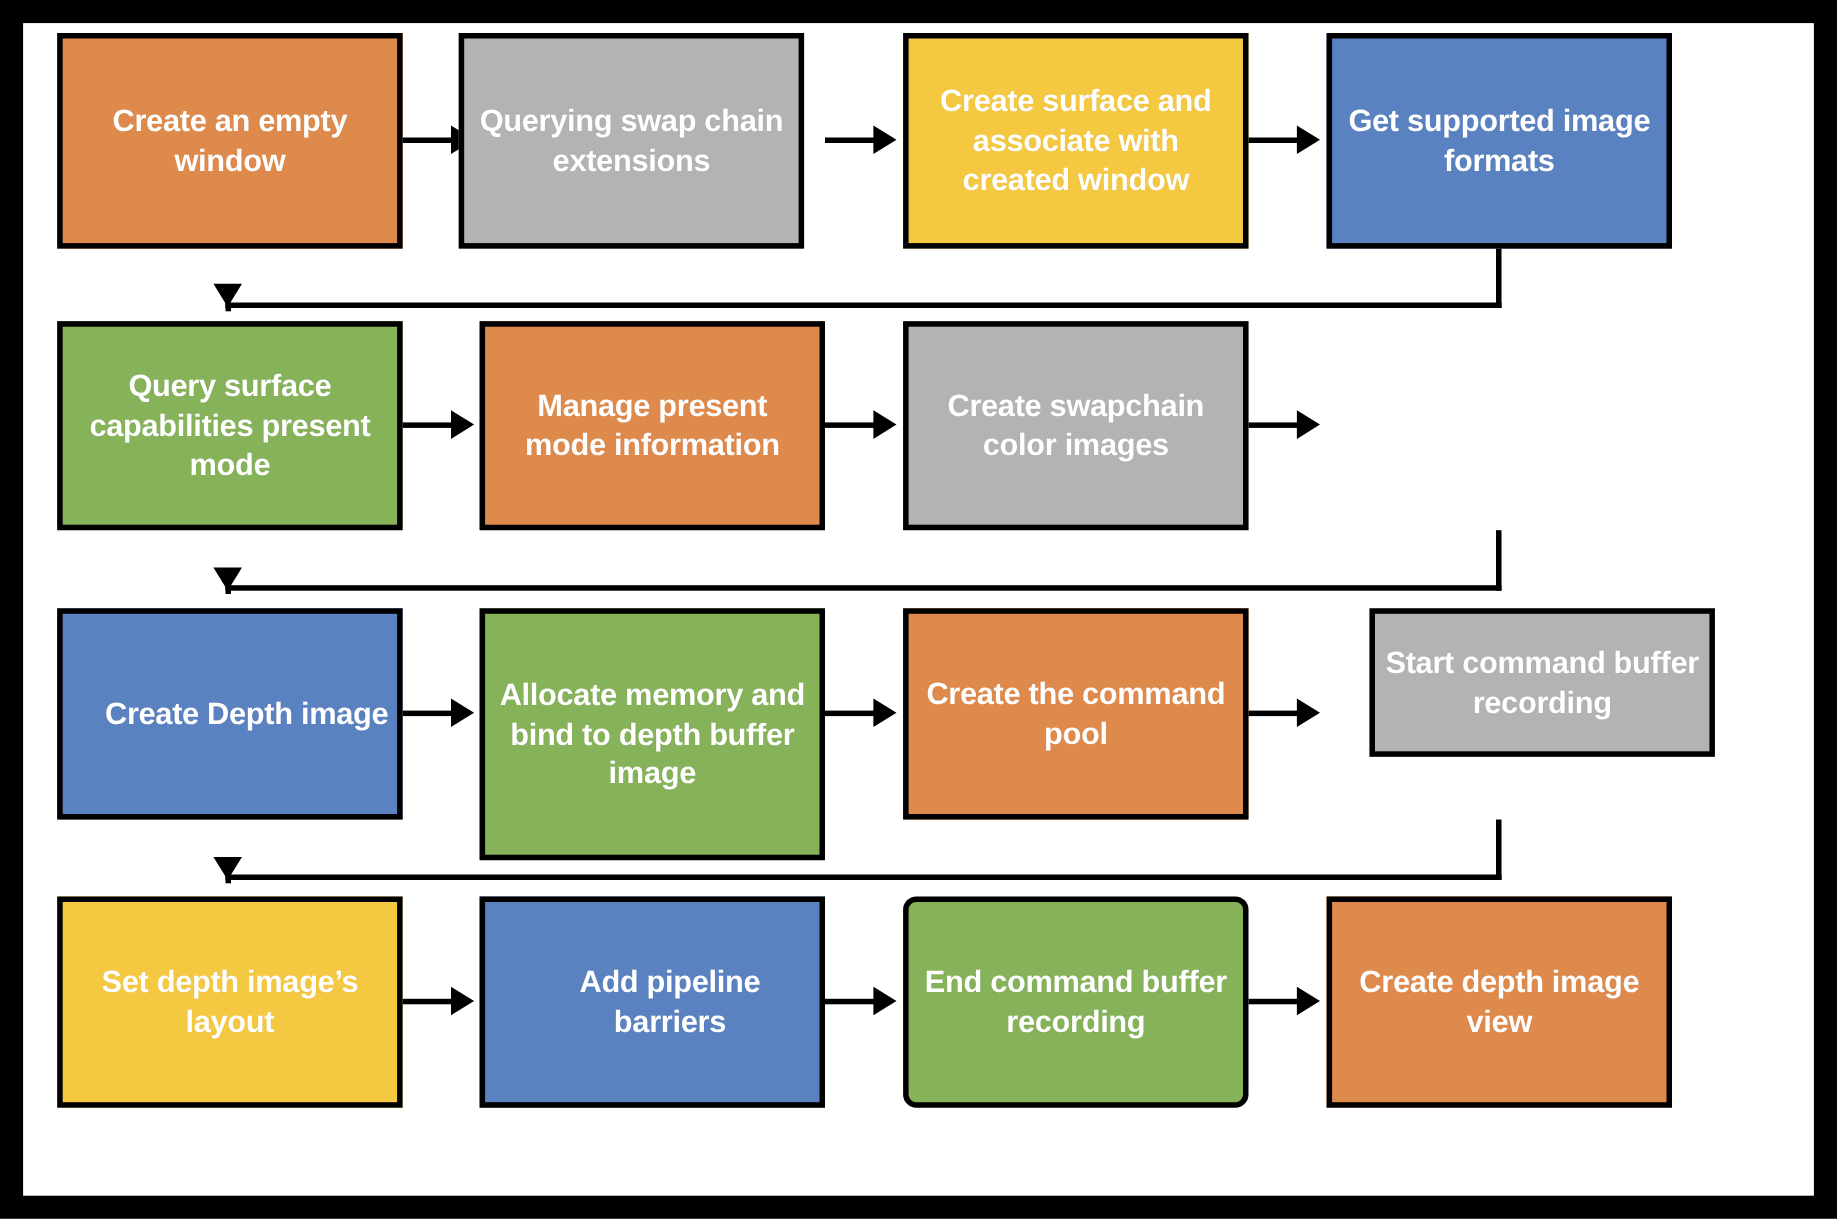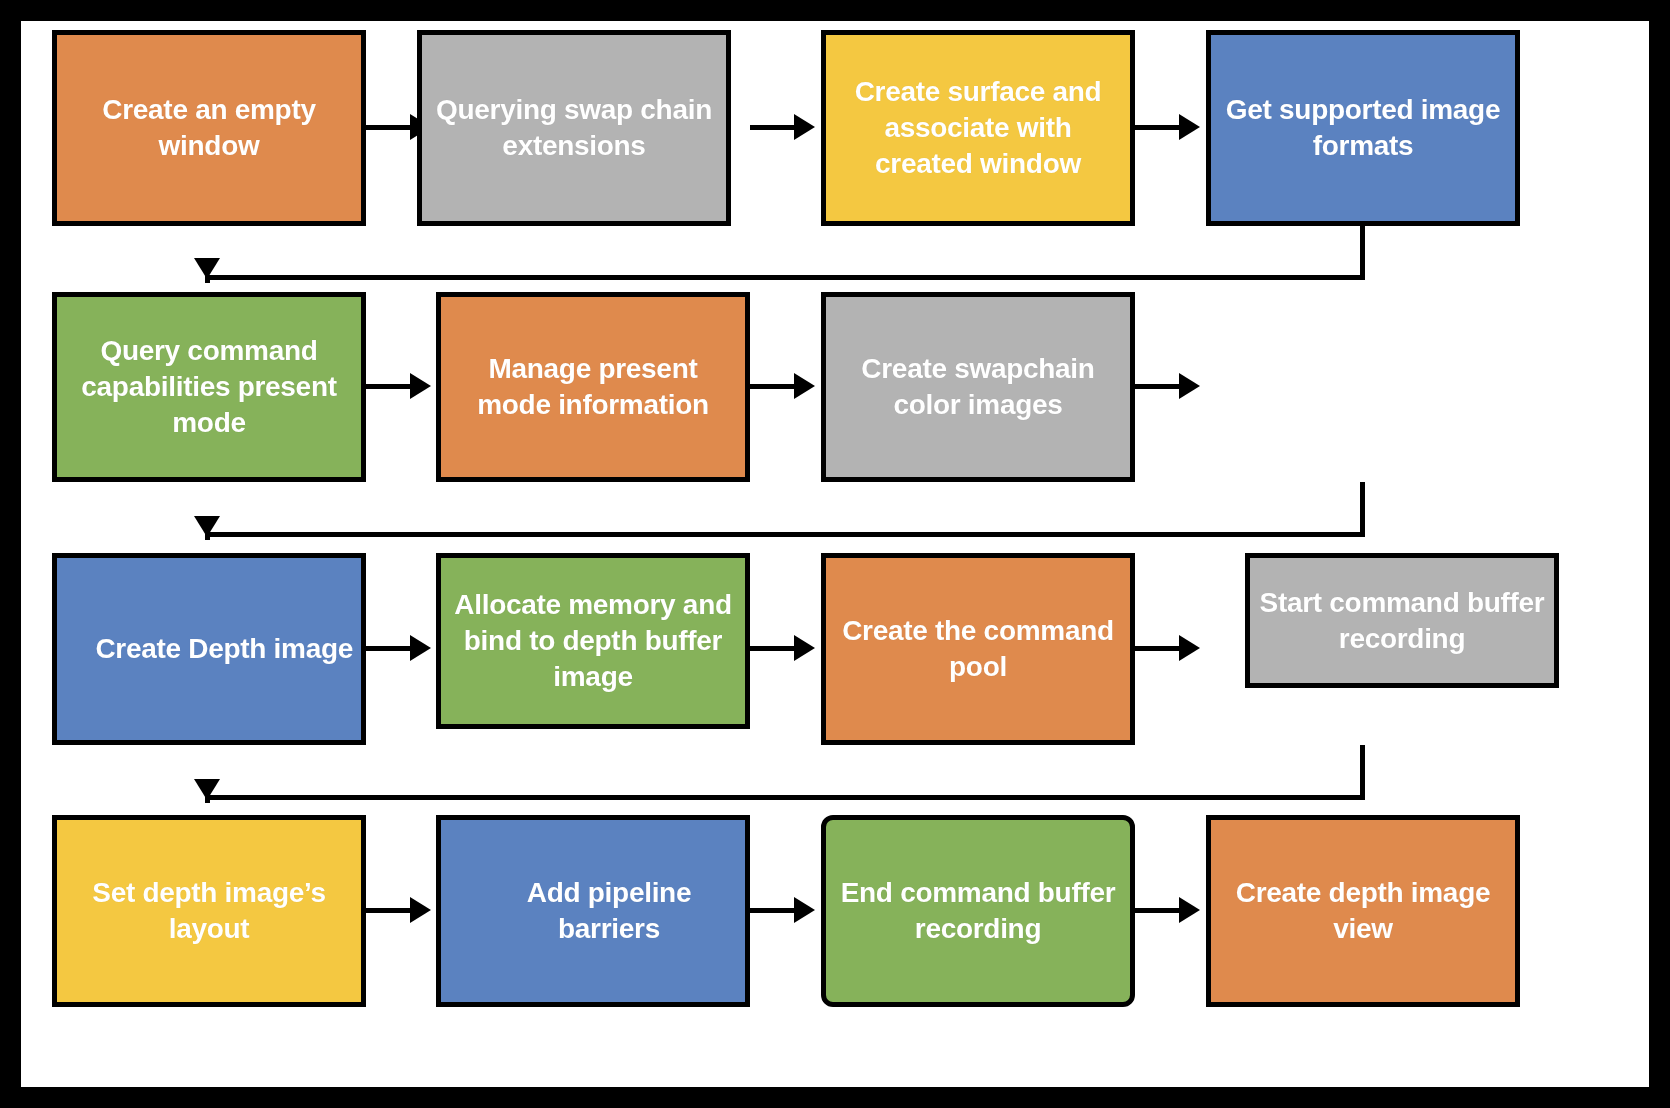--- a/index.html
+++ b/index.html
@@ -88,21 +88,21 @@
   <div class="node c-blue" style="left:1206px;top:30px;width:314px;height:196px;">
     <span>Get supported image formats</span>
   </div>
 
   <div class="vline" style="left:1360px;top:226px;height:54px;"></div>
   <div class="hline" style="left:205px;top:275px;width:1160px;"></div>
   <div class="vline" style="left:205px;top:275px;height:8px;"></div>
   <div class="arrow-down" style="left:194px;top:258px;"></div>
 
   <div class="node c-green" style="left:52px;top:292px;width:314px;height:190px;">
-    <span>Query command capabilities present mode</span>
+    <span>Query surface capabilities present mode</span>
   </div>
   <div class="hline" style="left:366px;top:384px;width:48px;"></div>
   <div class="arrow-right" style="left:410px;top:373px;"></div>
 
   <div class="node c-orange" style="left:436px;top:292px;width:314px;height:190px;">
     <span>Manage present mode information</span>
   </div>
   <div class="hline" style="left:750px;top:384px;width:48px;"></div>
   <div class="arrow-right" style="left:794px;top:373px;"></div>
 
@@ -117,21 +117,21 @@
   <div class="hline" style="left:205px;top:532px;width:1160px;"></div>
   <div class="vline" style="left:205px;top:532px;height:8px;"></div>
   <div class="arrow-down" style="left:194px;top:516px;"></div>
 
   <div class="node c-blue" style="left:52px;top:553px;width:314px;height:192px;text-align:right;">
     <span>Create Depth image</span>
   </div>
   <div class="hline" style="left:366px;top:646px;width:48px;"></div>
   <div class="arrow-right" style="left:410px;top:635px;"></div>
 
-  <div class="node c-green" style="left:436px;top:553px;width:314px;height:176px;text-align:center;">
+  <div class="node c-green" style="left:436px;top:553px;width:314px;height:229px;text-align:center;">
     <span>Allocate memory and bind to depth buffer image</span>
   </div>
   <div class="hline" style="left:750px;top:646px;width:48px;"></div>
   <div class="arrow-right" style="left:794px;top:635px;"></div>
 
   <div class="node c-orange" style="left:821px;top:553px;width:314px;height:192px;">
     <span>Create the command pool</span>
   </div>
   <div class="hline" style="left:1135px;top:646px;width:48px;"></div>
   <div class="arrow-right" style="left:1179px;top:635px;"></div>

